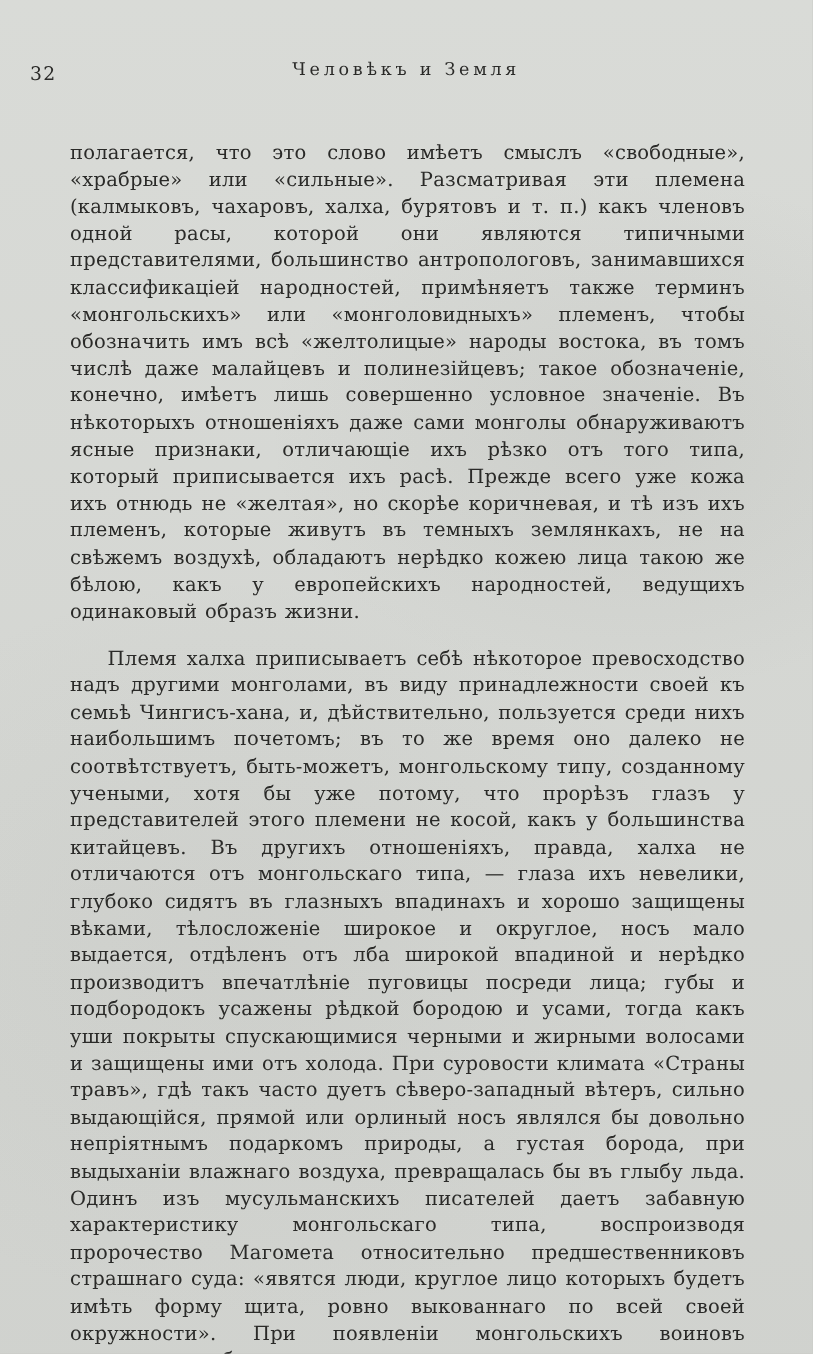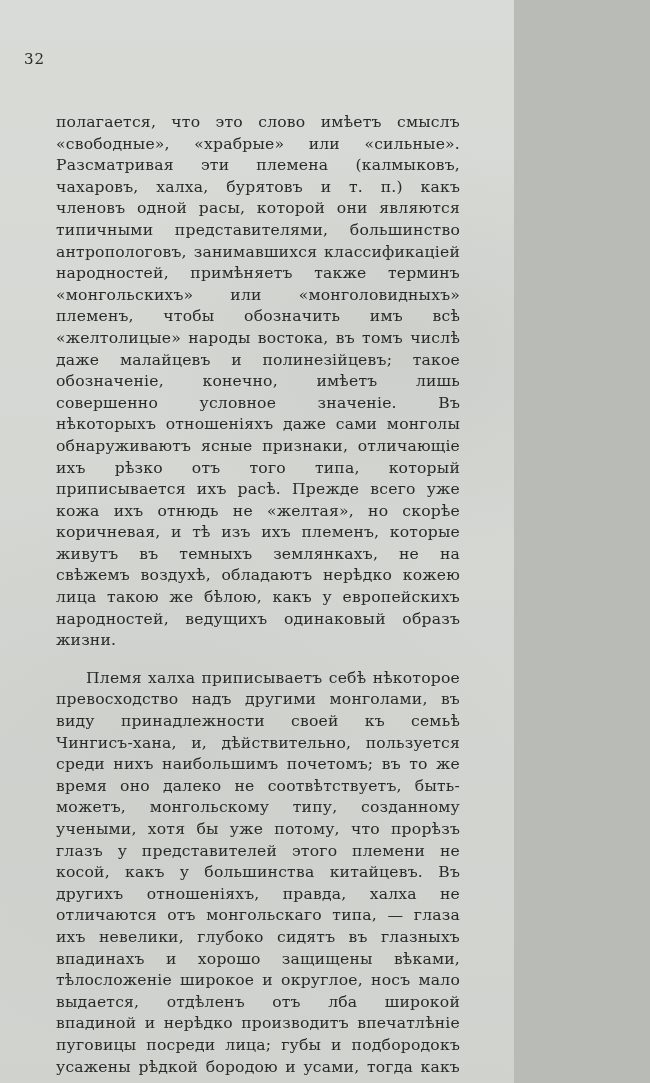--- a/index.html
+++ b/index.html
@@ -7,21 +7,21 @@
     --ink:#2a2a28;
   }
   html,body{margin:0;padding:0;}
   body{
     width:650px;height:1083px;
     background:#b9bbb7;
     font-family:"DejaVu Serif","Liberation Serif",serif;
   }
   .page{
     position:relative;
-    width:514px;height:1083px;
+    width:650px;height:1083px;
     background:var(--paper);
     background-image:
       radial-gradient(ellipse 420px 300px at 78% 32%, rgba(120,122,116,0.10), rgba(0,0,0,0) 70%),
       radial-gradient(ellipse 500px 400px at 30% 70%, rgba(130,132,126,0.07), rgba(0,0,0,0) 75%),
       linear-gradient(180deg, rgba(255,255,255,0.05), rgba(0,0,0,0.03));
     color:var(--ink);
     overflow:hidden;
     box-sizing:border-box;
   }
   .header{
@@ -56,20 +56,21 @@
   .body-text p.no-indent{
     text-indent:0;
   }
 </style>
 </head>
 <body>
 
 <div class="page">
   <div class="header">
     <span class="page-number">32</span>
+    <div class="running-title">Человѣкъ  и  Земля</div>
   </div>
 
   <div class="body-text">
     <p class="no-indent">полагается, что это слово имѣетъ смыслъ «свободные», «храбрые» или «сильные». Разсматривая эти племена (калмыковъ, чахаровъ, халха, бурятовъ и т. п.) какъ членовъ одной расы, которой они являются типичными представителями, большинство антропологовъ, занимавшихся классификаціей народностей, примѣняетъ также терминъ «монгольскихъ» или «монголовидныхъ» племенъ, чтобы обозначить имъ всѣ «желтолицые» народы востока, въ томъ числѣ даже малайцевъ и полинезійцевъ; такое обозначеніе, конечно, имѣетъ лишь совершенно условное значеніе. Въ нѣкоторыхъ отношеніяхъ даже сами монголы обнаруживаютъ ясные признаки, отличающіе ихъ рѣзко отъ того типа, который приписывается ихъ расѣ. Прежде всего уже кожа ихъ отнюдь не «желтая», но скорѣе коричневая, и тѣ изъ ихъ племенъ, которые живутъ въ темныхъ землянкахъ, не на свѣжемъ воздухѣ, обладаютъ нерѣдко кожею лица такою же бѣлою, какъ у европейскихъ народностей, ведущихъ одинаковый образъ жизни.</p>
     <p>Племя халха приписываетъ себѣ нѣкоторое превосходство надъ другими монголами, въ виду принадлежности своей къ семьѣ Чингисъ-хана, и, дѣйствительно, пользуется среди нихъ наибольшимъ почетомъ; въ то же время оно далеко не соотвѣтствуетъ, быть-можетъ, монгольскому типу, созданному учеными, хотя бы уже потому, что прорѣзъ глазъ у представителей этого племени не косой, какъ у большинства китайцевъ. Въ другихъ отношеніяхъ, правда, халха не отличаются отъ монгольскаго типа, — глаза ихъ невелики, глубоко сидятъ въ глазныхъ впадинахъ и хорошо защищены вѣками, тѣлосложеніе широкое и округлое, носъ мало выдается, отдѣленъ отъ лба широкой впадиной и нерѣдко производитъ впечатлѣніе пуговицы посреди лица; губы и подбородокъ усажены рѣдкой бородою и усами, тогда какъ уши покрыты спускающимися черными и жирными волосами и защищены ими отъ холода. При суровости климата «Страны травъ», гдѣ такъ часто дуетъ сѣверо-западный вѣтеръ, сильно выдающійся, прямой или орлиный носъ являлся бы довольно непріятнымъ подаркомъ природы, а густая борода, при выдыханіи влажнаго воздуха, превращалась бы въ глыбу льда. Одинъ изъ мусульманскихъ писателей даетъ забавную характеристику монгольскаго типа, воспроизводя пророчество Магомета относительно предшественниковъ страшнаго суда: «явятся люди, круглое лицо которыхъ будетъ имѣть форму щита, ровно выкованнаго по всей своей окружности». При появленіи монгольскихъ воиновъ магометане, быть-можетъ, вспомнили это пророчество и заключили, что всякое съ ихъ стороны сопротивленіе будетъ безполезно.</p>
     <p>Условія внѣшней среды сформировали внѣшній типъ монгола, они же обусловили и способъ питанія его.</p>
   </div>
 </div>
 
 </body></html>

